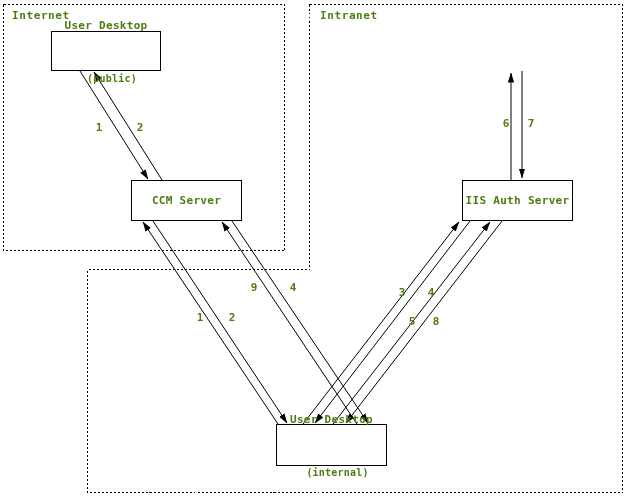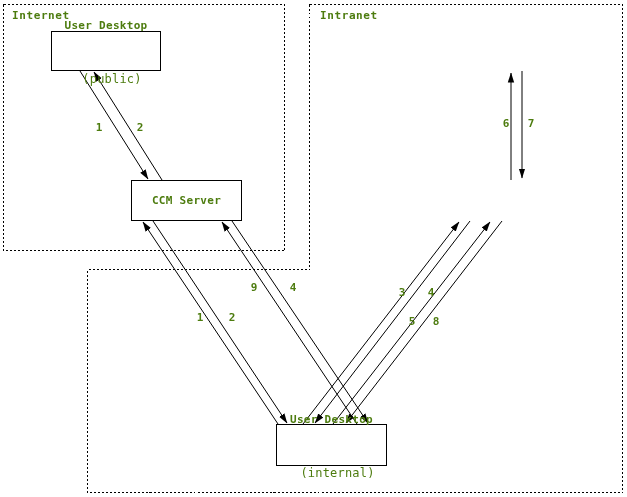--- a/index.html
+++ b/index.html
@@ -46,23 +46,23 @@
     gap: 42px;
   }
   .node .title {
     font-size: 11px;
     line-height: 13px;
     font-weight: bold;
     letter-spacing: 0.3px;
     white-space: nowrap;
   }
   .node .subtitle {
-    font-size: 12px;
+    font-size: 10px;
     line-height: 10px;
-    font-weight: normal;
+    font-weight: bold;
     letter-spacing: 0.2px;
     white-space: nowrap;
     margin-left: 12px;
   }
   .zone-label {
     position: absolute;
     font-size: 11px;
     line-height: 11px;
     font-weight: bold;
     letter-spacing: 0.6px;
@@ -117,20 +117,23 @@
   <div class="node" style="left:51px; top:31px; width:110px; height:40px;">
     <span class="title">User Desktop</span>
     <span class="subtitle">(public)</span>
   </div>
 
   <div class="node" style="left:131px; top:180px; width:111px; height:41px;text-align:center;">
     <span class="title">CCM Server</span>
   </div>
 
 
+  <div class="node" style="left:462px; top:180px; width:111px; height:41px;">
+    <span class="title">IIS Auth Server</span>
+  </div>
 
   <div class="node" style="left:276px; top:424px; width:111px; height:42px;">
     <span class="title">User Desktop</span>
     <span class="subtitle">(internal)</span>
   </div>
 
   <span class="edge-label" style="left:99px;  top:127px;">1</span>
   <span class="edge-label" style="left:140px; top:127px;">2</span>
 
   <span class="edge-label" style="left:200px; top:317px;">1</span>

